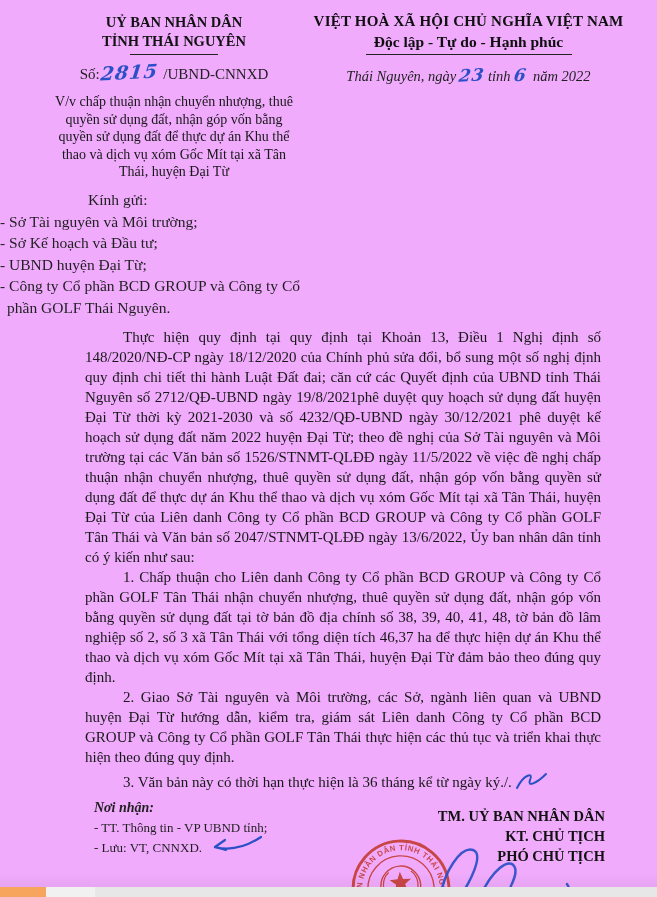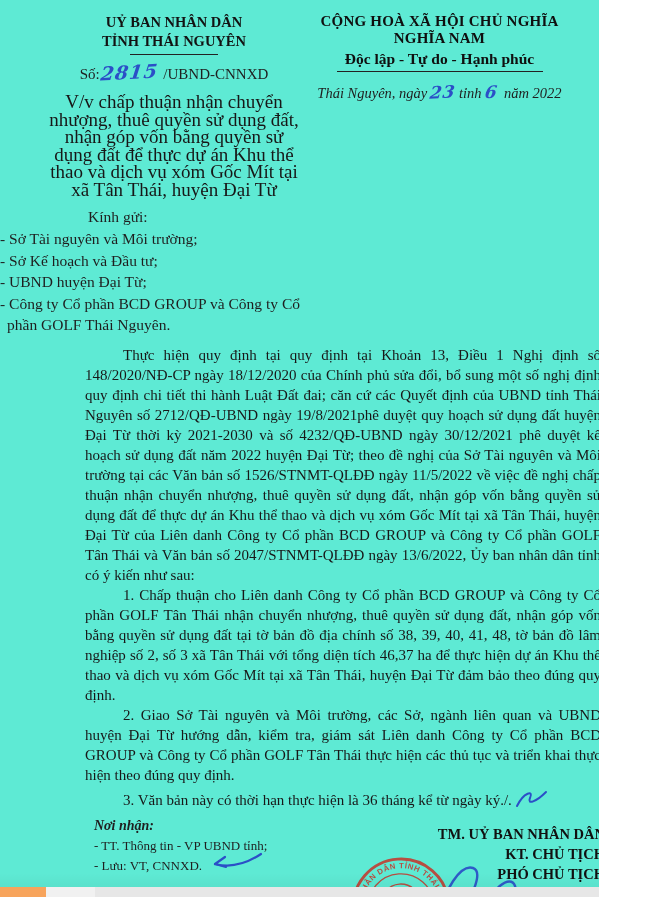--- a/index.html
+++ b/index.html
@@ -1,34 +1,34 @@
 <!DOCTYPE html>
 <html><head>
 <meta charset="utf-8">
 <style>
   html,body{margin:0;padding:0;background:#ffffff;}
   .page{
-    position:relative; width:599px; height:897px; overflow:hidden;
-    background:#5eead4; color:#1f1f1f;
+    position:relative; width:657px; height:897px; overflow:hidden;
+    background:#f0abfc; color:#1f1f1f;
     font-family:"Liberation Serif", serif;
   }
   
   .header{display:flex; padding-top:13px;}
   .h-left{width:252px; margin-left:48px; text-align:center;}
   .h-right{flex:1; text-align:center; padding-right:20px;}
   .org-line{font-weight:bold; font-size:14.5px; line-height:19px; color:#121212;}
   .rule-left{width:88px; margin:3px auto 6px auto; border-top:1.5px solid #222;}
   .doc-number{font-size:15px; margin-top:2px; white-space:nowrap;}
   .hand{
     display:inline-block; color:#2b4fc7; font-style:italic; font-weight:bold;
     transform:skew(-10deg) rotate(-3deg); letter-spacing:1px;
     font-family:"DejaVu Serif", serif;
   }
   .hand-num{font-size:19px; margin:0 2px 0 1px;}
-  .subject{font-size:19px; line-height:17.5px; margin-top:10px; color:#171717;}
+  .subject{font-size:14px; line-height:17.5px; margin-top:10px; color:#171717;}
   .country{font-weight:bold; font-size:15px; color:#0f0f0f; letter-spacing:.2px;}
   .motto{font-weight:bold; font-size:15.5px; margin-top:3px; color:#0f0f0f;}
   .rule-right{width:206px; margin:3px auto 10px auto; border-top:1.5px solid #222;}
   .dateline{font-style:italic; font-size:14.5px; margin-top:6px;}
   .hand-date{font-size:17px; margin:0 3px;}
   
   .salutation{margin-top:10px;}
   .kinh-gui{margin-left:88px; font-size:15.5px;}
   .recipients{width:332px; margin-top:2px;}
   .recipient{font-size:15.5px; line-height:21.5px; padding-left:7px; text-indent:-7px;}
@@ -72,21 +72,21 @@
     <div class="h-left">
       <div class="org-line">UỶ BAN NHÂN DÂN</div>
       <div class="org-line">TỈNH THÁI NGUYÊN</div>
       <div class="rule-left"></div>
       <div class="doc-number">
         <span>Số:</span><span class="hand hand-num">2815</span> <span>/UBND-CNNXD</span>
       </div>
       <div class="subject">V/v chấp thuận nhận chuyển nhượng, thuê quyền sử dụng đất, nhận góp vốn bằng quyền sử dụng đất để thực dự án Khu thể thao và dịch vụ xóm Gốc Mít tại xã Tân Thái, huyện Đại Từ</div>
     </div>
     <div class="h-right">
-      <div class="country">CỘNG HOÀ XÃ HỘI CHỦ NGHĨA NGHĨA NAM</div>
+      <div class="country">VIỆT HOÀ XÃ HỘI CHỦ NGHĨA VIỆT NAM</div>
       <div class="motto">Độc lập - Tự do - Hạnh phúc</div>
       <div class="rule-right"></div>
       <div class="dateline">
         <span>Thái Nguyên, ngày</span><span class="hand hand-date">23</span><span>tỉnh</span><span class="hand hand-date">6</span> <span>năm 2022</span>
       </div>
     </div>
   </div>
 
   <div class="salutation">
     <div class="kinh-gui">Kính gửi:</div>

